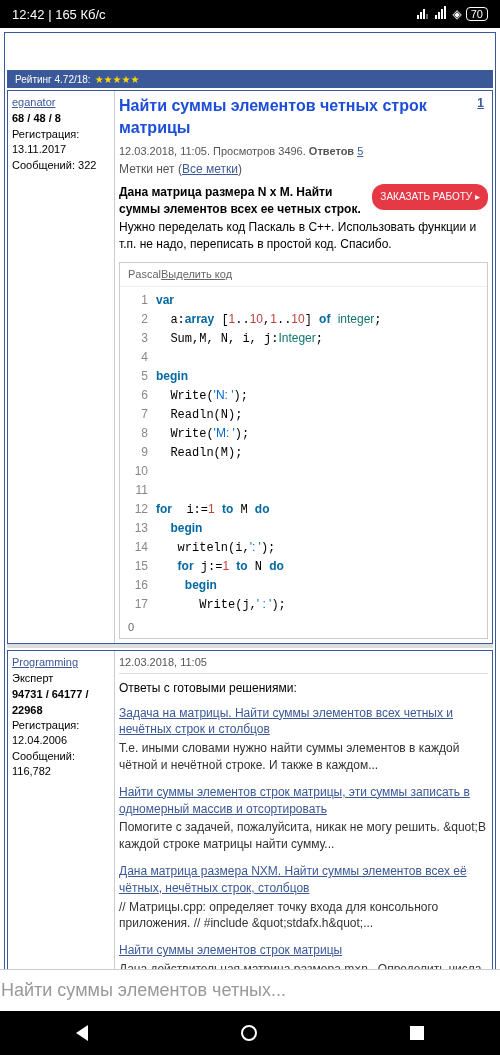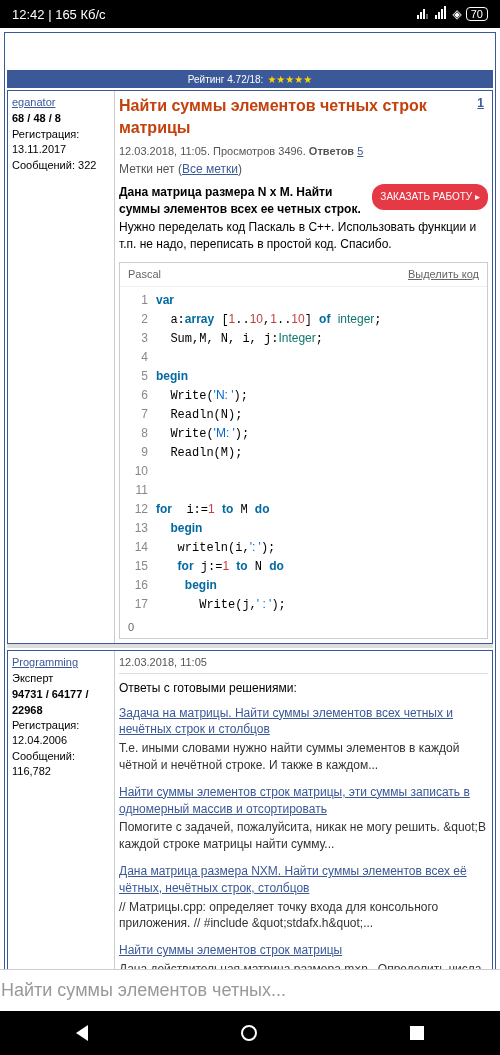--- a/index.html
+++ b/index.html
@@ -4,38 +4,38 @@
 <style>
 *{margin:0;padding:0;box-sizing:border-box;font-family:Arial,sans-serif}
 body{background:#fff;width:500px;height:1055px;overflow:hidden;display:flex;flex-direction:column}
 .status-bar{background:#000;color:#fff;height:28px;display:flex;align-items:center;padding:0 12px;font-size:13px;font-weight:500}
 .status-left{flex:1}
 .status-right{display:flex;align-items:center;gap:4px}
 .battery{border:1px solid #fff;border-radius:4px;padding:0 4px;font-size:11px}
 .content{flex:1;overflow:hidden;padding:4px}
 .outer-border{border:1px solid #3b5998;padding:2px}
 .spacer{height:36px;border-bottom:1px solid #3b5998}
-.rating-bar{background:#3b5998;color:#fff;text-align:center;padding:3px 8px;font-size:10px}
+.rating-bar{background:#3b5998;color:#fff;text-align:left;padding:3px 8px;font-size:10px}
 .stars{color:#ffd700;margin-left:4px}
 .post-container{border:1px solid #3b5998;display:flex;margin-top:2px}
 .user-col{width:107px;padding:4px;border-right:1px solid #ccc;font-size:11px;line-height:1.4}
 .user-col a{color:#3b5998;text-decoration:underline}
 .stats{margin-top:1px}
 .post-col{flex:1;padding:4px;font-size:12px;line-height:1.4;position:relative}
 .post-num{position:absolute;top:4px;right:8px;color:#3b5998;text-decoration:underline;font-weight:bold}
-.post-title{color:#c2410c;font-size:16px;font-weight:bold;margin-bottom:4px}
+.post-title{color:#1d4ed8;font-size:16px;font-weight:bold;margin-bottom:4px}
 .post-meta{font-size:11px;color:#555;margin-bottom:2px}
 .tags-row{font-size:12px;color:#555;margin-bottom:6px}
 .tags-row a{color:#3b5998;text-decoration:underline}
 .post-body{font-size:12px;line-height:1.45}
 .post-body b{font-weight:bold}
 .order-btn{float:right;background:#e63946;color:#fff;font-size:10px;padding:6px 8px;border-radius:12px;margin-left:6px;margin-bottom:4px;white-space:nowrap}
 .order-btn::after{content:" ▸"}
 .code-block{border:1px solid #ccc;margin-top:8px;font-size:11px}
-.code-header{display:flex;justify-content:space-between;padding:4px 8px;color:#666;border-bottom:1px solid #eee}
+.code-header{display:flex;padding:4px 8px;color:#666;border-bottom:1px solid #eee}
 .code-header a{color:#666;text-decoration:underline}
 .code-body{font-family:'Courier New',monospace;font-size:12px;padding:4px 8px;line-height:1.5;white-space:pre}
 .ln{color:#888;display:inline-block;width:20px;text-align:right;margin-right:8px}
 .kw{color:#0369a1;font-weight:bold}
 .ty{color:#0f766e}
 .nm{color:#c04040}
 .st{color:#0066cc}
 .code-footer{padding:2px 8px;color:#666;font-size:11px}
 .divider{height:4px;background:#ddd}
 .answer-title{font-size:12px;margin:4px 0 8px}

